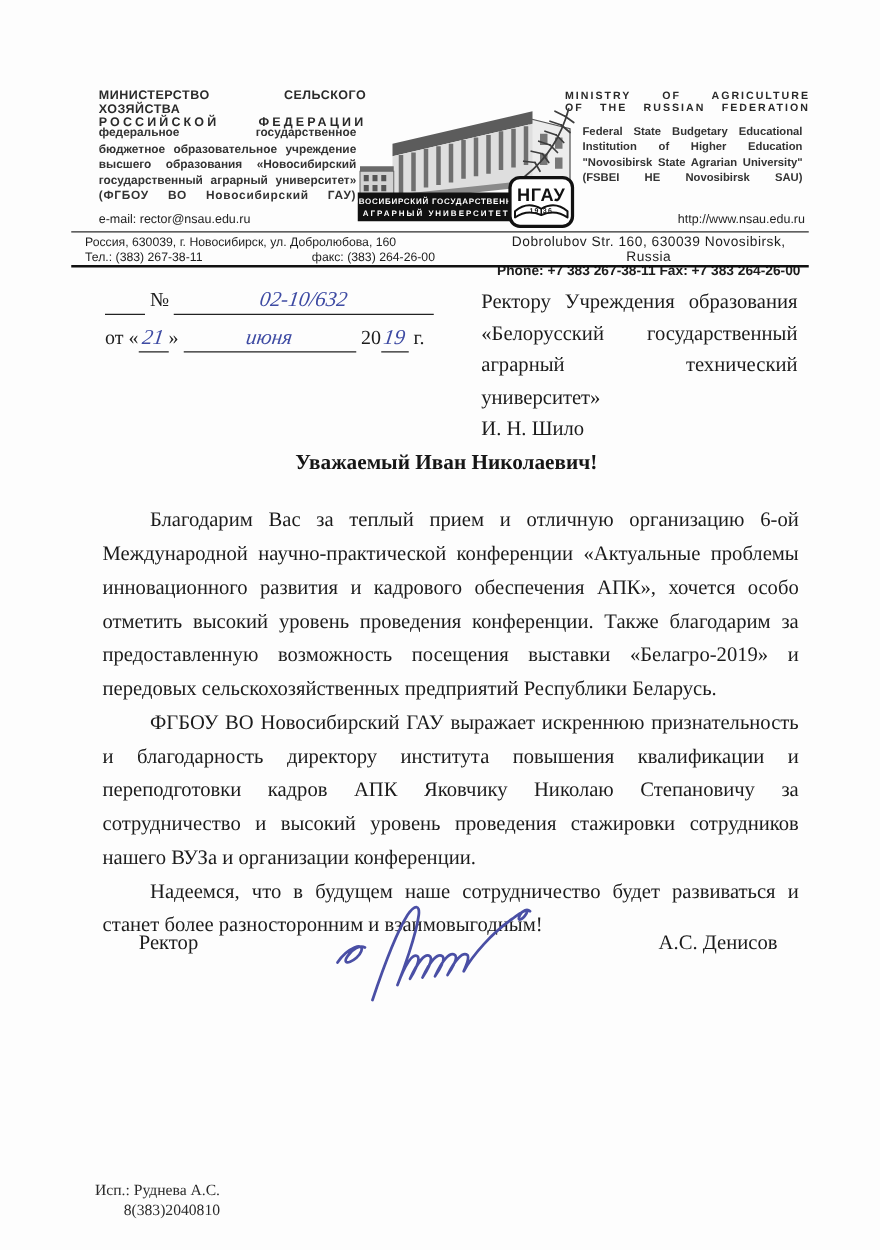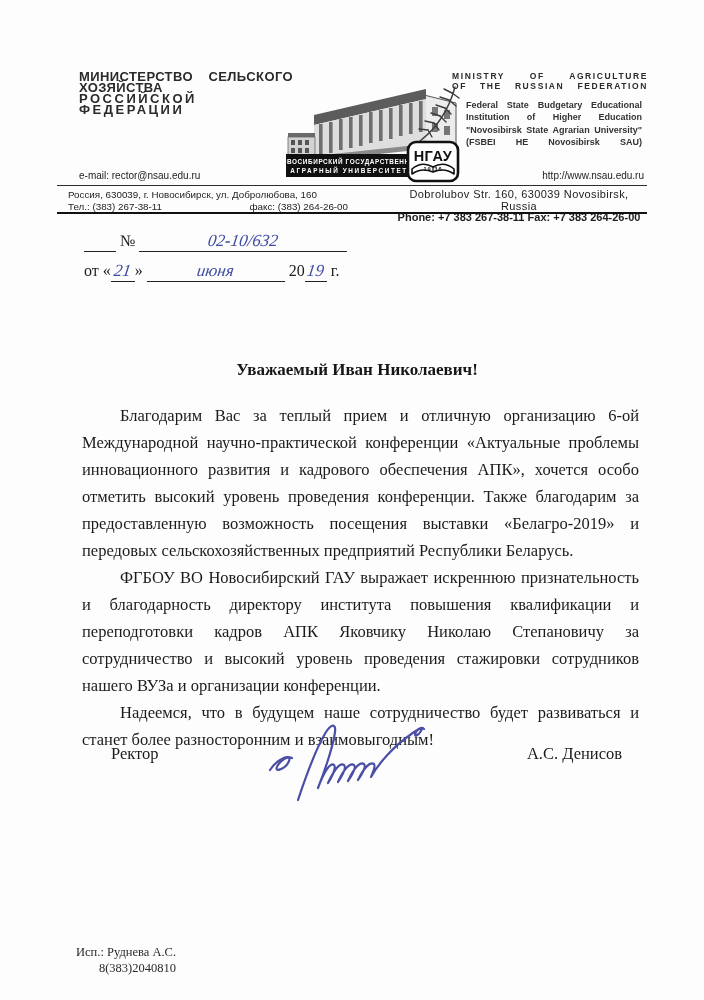--- a/index.html
+++ b/index.html
@@ -7,21 +7,21 @@
     position:relative;
     width:704px;height:1000px;
     background:#fdfdfd;
     font-family:"Liberation Serif", serif;
     color:#1c1c1c;
     overflow:hidden;
   }
   .ministry-ru{
     position:absolute;left:79px;top:71px;width:214px;
     font-family:"Liberation Sans", sans-serif;
-    font-size:13px;font-weight:bold;color:#2a2a2a;line-height:11px;
+    font-size:10px;font-weight:bold;color:#2a2a2a;line-height:11px;
   }
   .ministry-ru .l1{letter-spacing:0.4px;text-align:justify;text-align-last:justify;}
   .ministry-ru .l2{letter-spacing:2.5px;text-align:justify;text-align-last:justify;}
   .inst-ru{
     position:absolute;left:79px;top:101px;width:206px;
     font-family:"Liberation Sans", sans-serif;
     font-size:9.5px;font-weight:bold;color:#333;line-height:12.6px;
   }
   .inst-ru div{text-align:justify;text-align-last:justify;}
   .inst-ru div:last-child{letter-spacing:0.6px;}
@@ -105,20 +105,27 @@
   }
 </style>
 </head>
 <body>
 
 <div class="page">
 
   <div class="ministry-ru">
     <div class="l1">МИНИСТЕРСТВО СЕЛЬСКОГО ХОЗЯЙСТВА</div>
     <div class="l2">РОССИЙСКОЙ ФЕДЕРАЦИИ</div>
+  </div>
+  <div class="inst-ru">
+    <div>федеральное государственное</div>
+    <div>бюджетное образовательное учреждение</div>
+    <div>высшего образования «Новосибирский</div>
+    <div>государственный аграрный университет»</div>
+    <div>(ФГБОУ ВО Новосибирский ГАУ)</div>
   </div>
 
   <div class="ministry-en">
     <div class="l1">MINISTRY OF AGRICULTURE</div>
     <div class="l2">OF THE RUSSIAN FEDERATION</div>
   </div>
   <div class="inst-en">
     <div>Federal State Budgetary Educational</div>
     <div>Institution of Higher Education</div>
     <div>"Novosibirsk State Agrarian University"</div>
@@ -212,20 +219,24 @@
     </div>
     <div class="refline2">
       <span>от</span>
       <span>«</span><span class="u u-day"><span class="hw">21</span></span><span>»</span>
       <span class="u u-month"><span class="hw">июня</span></span>
       <span>20</span><span class="u u-year"><span class="hw">19</span></span>
       <span>г.</span>
     </div>
   </div>
 
+  <div class="recipient">
+    <p class="org">Ректору Учреждения образования «Белорусский государственный аграрный технический университет»</p>
+    <p class="person">И. Н. Шило</p>
+  </div>
 
   <div class="salutation">Уважаемый Иван Николаевич!</div>
   <div class="body-text">
     <p>Благодарим Вас за теплый прием и отличную организацию 6-ой Международной научно-практической конференции «Актуальные проблемы инновационного развития и кадрового обеспечения АПК», хочется особо отметить высокий уровень проведения конференции. Также благодарим за предоставленную возможность посещения выставки «Белагро-2019» и передовых сельскохозяйственных предприятий Республики Беларусь.</p>
     <p>ФГБОУ ВО Новосибирский ГАУ выражает искреннюю признательность и благодарность директору института повышения квалификации и переподготовки кадров АПК Яковчику Николаю Степановичу за сотрудничество и высокий уровень проведения стажировки сотрудников нашего ВУЗа и организации конференции.</p>
     <p>Надеемся, что в будущем наше сотрудничество будет развиваться и станет более разносторонним и взаимовыгодным!</p>
   </div>
 
   <div class="sig-row">
     <span class="sig-pos">Ректор</span>

